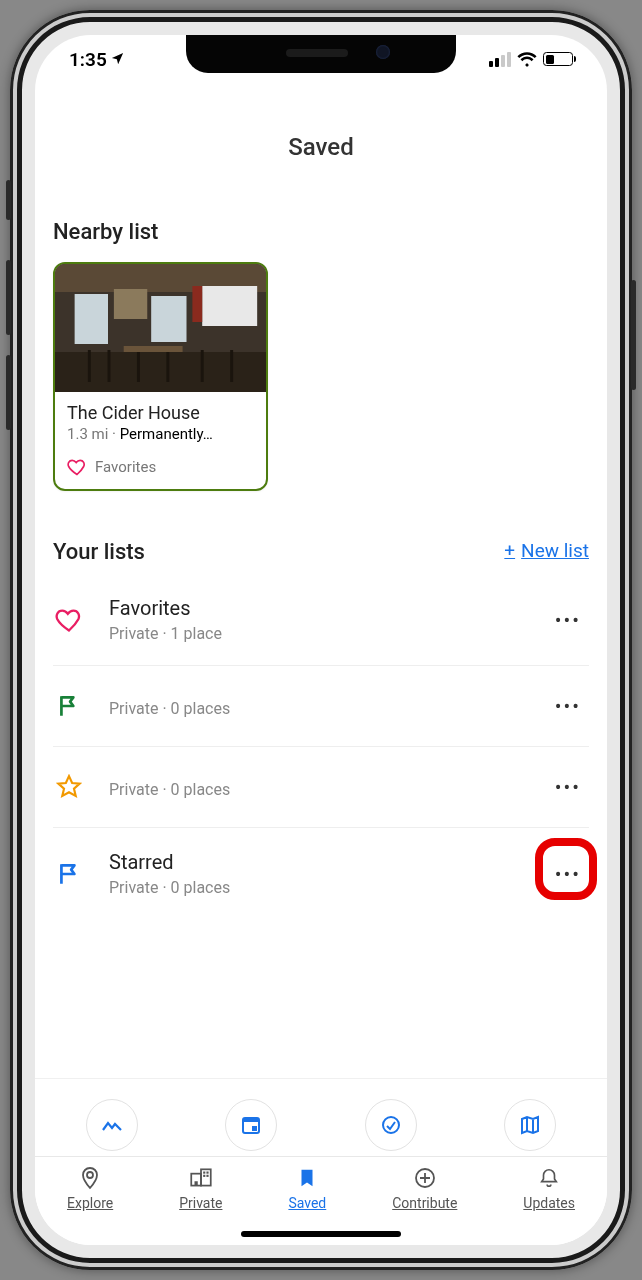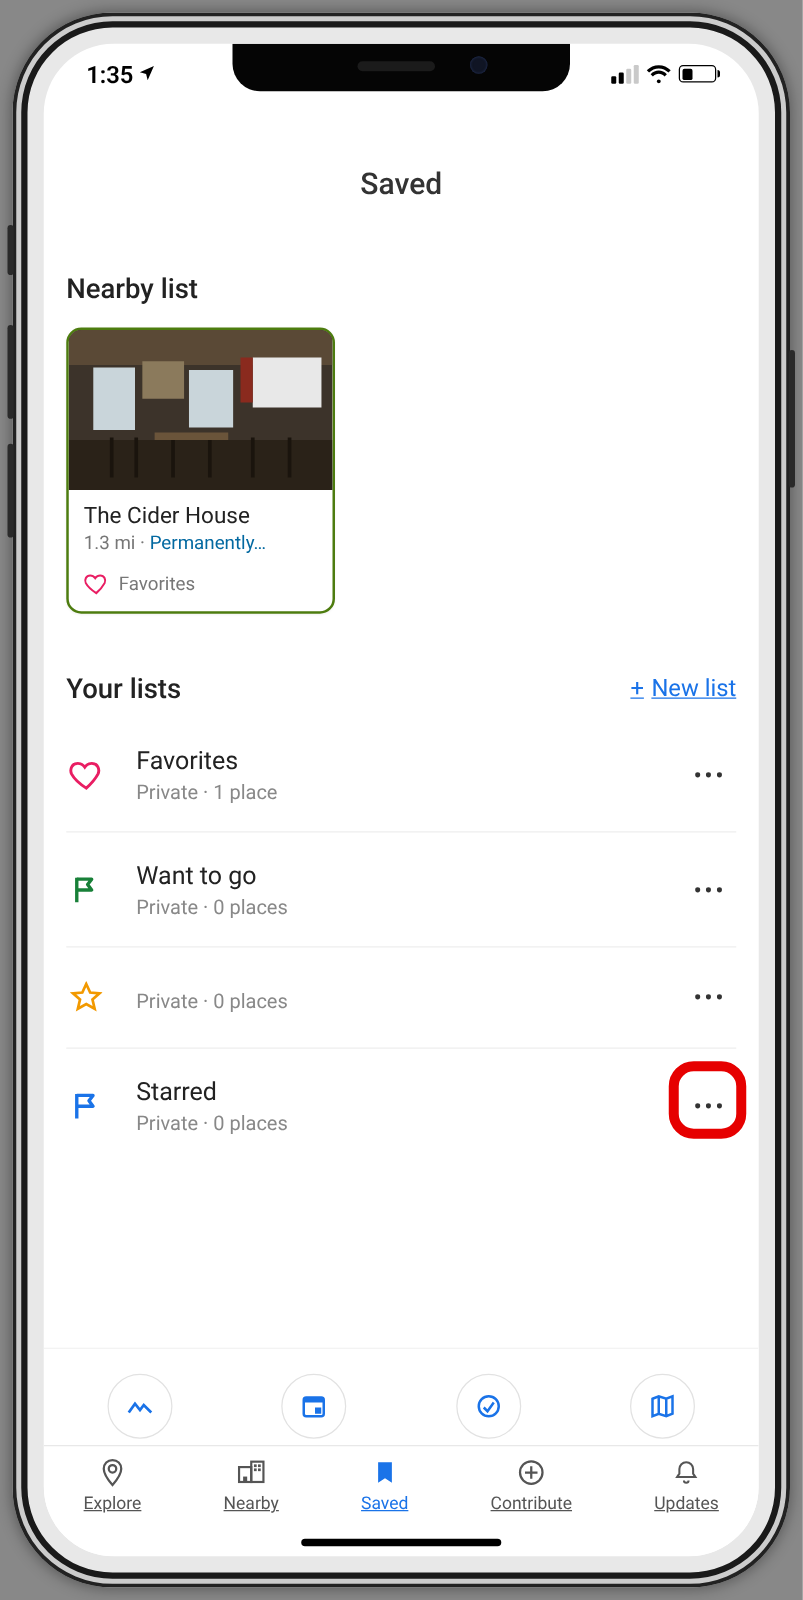--- a/index.html
+++ b/index.html
@@ -50,21 +50,21 @@
   .section { padding: 0 18px; }
   .section-h { font-size:22px; font-weight:500; color:#222; margin-top:58px; }
   .card {
     margin-top:18px; width:215px; border:2px solid #4d7c0f; border-radius:12px; overflow:hidden;
     box-shadow:0 1px 2px rgba(0,0,0,.05);
   }
   .card-img { width:100%; height:128px; background:linear-gradient(180deg,#4a3a2a 0,#51402c 18%,#3a3226 20%,#6f5c44 42%,#8e7b5f 60%,#241c14 95%); position:relative; }
   .card-body { padding:10px 12px 12px; }
   .card-title { font-size:18px; font-weight:400; color:#222; }
   .card-meta { font-size:15px; color:#777; margin-top:2px; }
-  .card-meta .red { color:#0369a1; }
+  .card-meta .red { color:#000000; }
   .card-fav { display:flex; align-items:center; gap:8px; margin-top:14px; color:#777; font-size:15px; }
   .heart-icon { width:20px; height:20px; }
   .lists-hdr { display:flex; justify-content:space-between; align-items:flex-start; margin-top:48px; }
   .lists-hdr h2 { font-size:22px; font-weight:500; color:#222; }
   .new-list { color:#1a73e8; font-size:19px; text-decoration:underline; display:flex; align-items:center; gap:6px; }
   .list { margin-top:10px; }
   .list-row { display:flex; align-items:center; padding:22px 2px; border-bottom:1px solid #eee; gap:26px; position:relative; }
   .list-row:last-child { border-bottom:none; }
   .list-icon { width:28px; height:28px; flex:0 0 28px; display:flex; align-items:center; justify-content:center; }
   .list-text { flex:1; }
@@ -190,21 +190,20 @@
           </div>
 
           <div class="list-row">
             <div class="list-icon">
               <svg width="26" height="26" viewBox="0 0 24 24">
                   <path d="M5 3v18" stroke="#188038" stroke-width="2.5"></path>
                   <path d="M5 4h11l-3 4 3 4H5" fill="none" stroke="#188038" stroke-width="2.5" stroke-linejoin="round"></path>
                 </svg>
             </div>
             <div class="list-text">
-              <div class="list-name">Want to go</div>
               <div class="list-sub">Private · 0 places</div>
             </div>
             <div class="dots">•••</div>
           </div>
 
           <div class="list-row">
             <div class="list-icon">
               <svg width="26" height="26" viewBox="0 0 24 24">
                   <path d="M12 2l2.9 6.3 6.9.6-5.2 4.6 1.6 6.8L12 16.9 5.8 20.3l1.6-6.8L2.2 8.9l6.9-.6L12 2z" fill="none" stroke="#f29900" stroke-width="2"></path>
                 </svg>
@@ -287,21 +286,21 @@
                 <svg width="26" height="26" viewBox="0 0 24 24">
                   <rect x="3" y="8" width="9" height="11" fill="none" stroke="#555" stroke-width="1.6"></rect>
                   <rect x="12" y="4" width="9" height="15" fill="none" stroke="#555" stroke-width="1.6"></rect>
                   <rect x="14" y="6" width="2" height="2" fill="#555"></rect>
                   <rect x="17" y="6" width="2" height="2" fill="#555"></rect>
                   <rect x="14" y="9" width="2" height="2" fill="#555"></rect>
                   <rect x="17" y="9" width="2" height="2" fill="#555"></rect>
                   <rect x="6" y="15" width="3" height="4" fill="#555"></rect>
                 </svg>
               </div>
-            <span>Nearby</span>
+            <span>Private</span>
           </div>
           <div class="tab active">
             <div class="tab-icon">
                 <svg width="22" height="24" viewBox="0 0 24 24">
                   <path d="M6 3h12v18l-6-4-6 4V3z" fill="#1a73e8"></path>
                 </svg>
               </div>
             <span>Saved</span>
           </div>
           <div class="tab">

